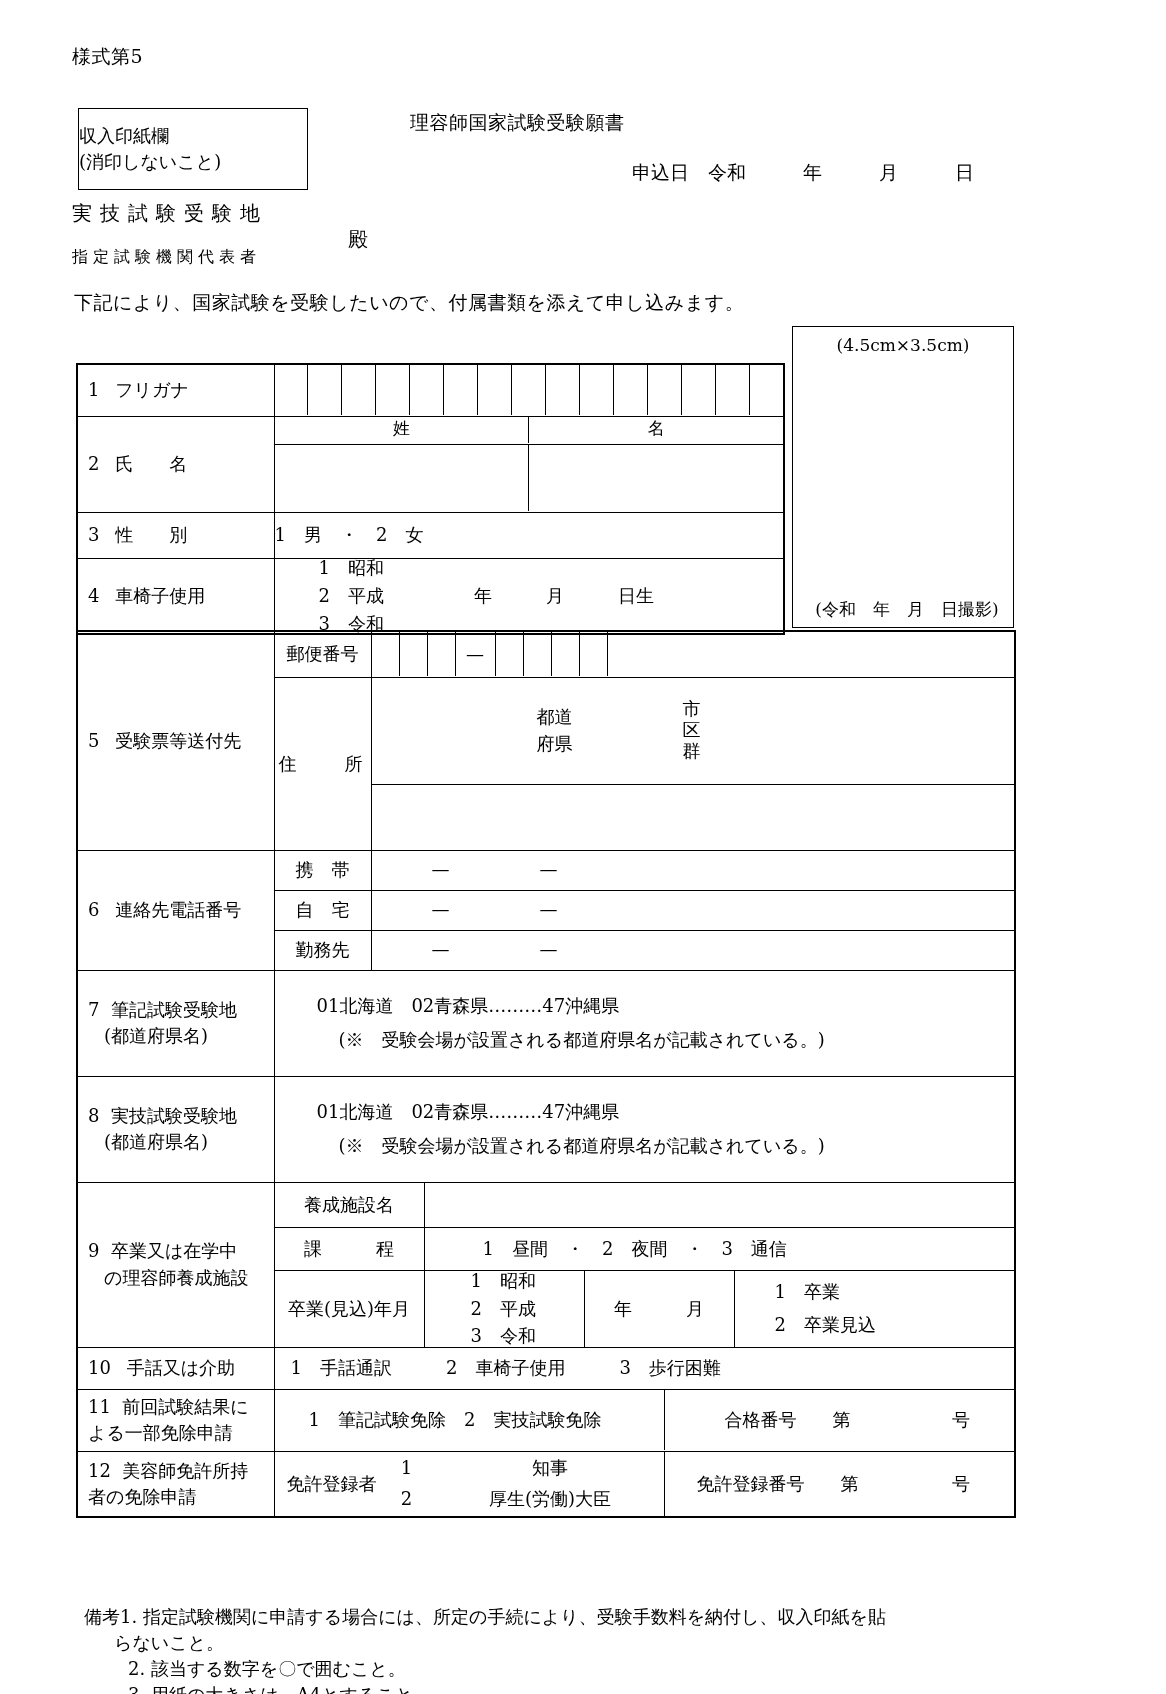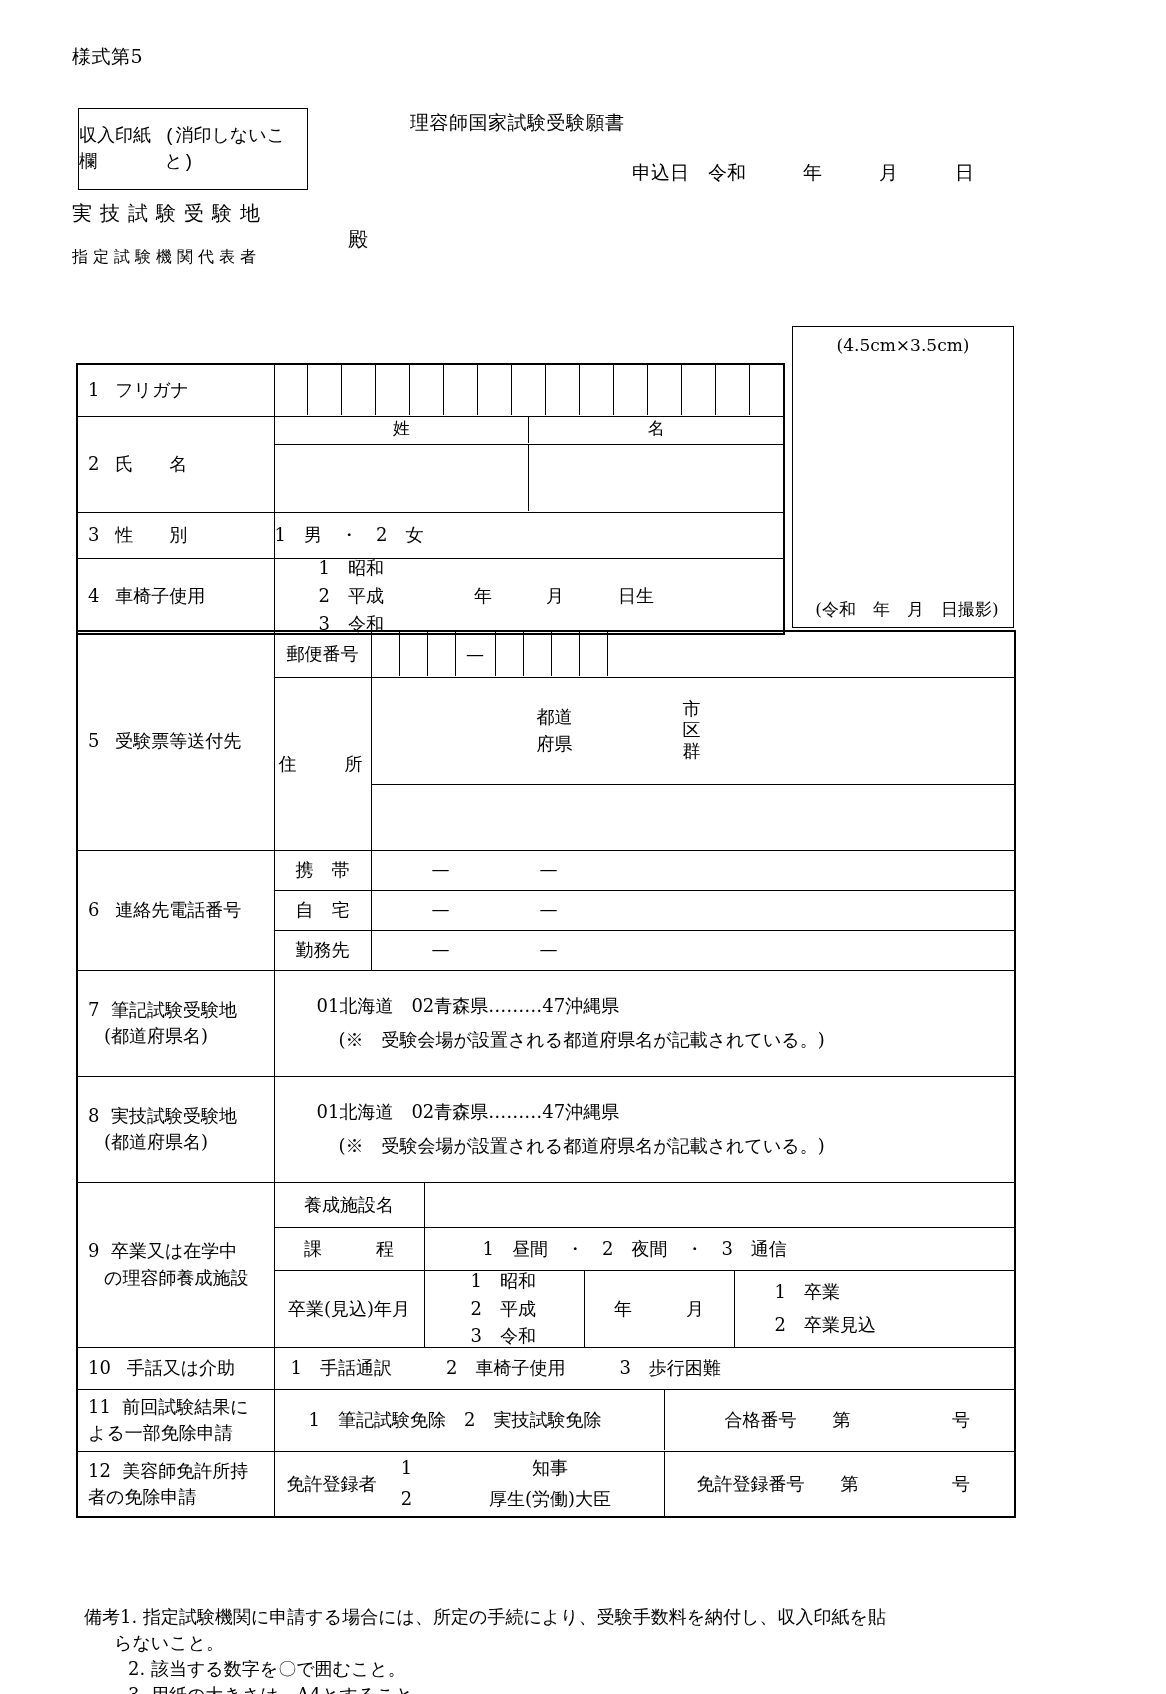--- a/index.html
+++ b/index.html
@@ -17,24 +17,23 @@
 
   
   .form-no {
     position: absolute; left: 72px; top: 44px;
     font-size: 19px; letter-spacing: 0.5px;
   }
   .stamp-box {
     position: absolute; left: 78px; top: 108px;
     width: 230px; height: 82px;
     border: 1.5px solid #000;
-    display: flex; 
-    align-items: center; justify-content: center;
+    display: flex; flex-direction: column;
+    justify-content: center;
     line-height: 1.45;
-    font-family: Liberation Mono, monospace;
   }
   .stamp-box div { font-size: 18px; }
   .doc-title {
     position: absolute; left: 410px; top: 110px;
     font-size: 19px; letter-spacing: 0.5px;
   }
   .apply-date {
     position: absolute; left: 632px; top: 160px;
     font-size: 19px; white-space: pre;
   }
@@ -132,20 +131,21 @@
     <div>(消印しないこと)</div>
   </div>
 
   <div class="doc-title">理容師国家試験受験願書</div>
   <div class="apply-date">申込日　令和　　　年　　　月　　　日</div>
 
   <div class="minister">実技試験受験地</div>
   <div class="agency">指定試験機関代表者</div>
   <div class="dono">殿</div>
 
+  <div class="intro">下記により、国家試験を受験したいので、付属書類を添えて申し込みます。</div>
 
   <div class="photo-box">
     <div class="photo-size">(4.5cm×3.5cm)</div>
   </div>
   <div class="photo-caption">(令和　年　月　日撮影)</div>
 
   <table class="main-table">
     <colgroup>
       <col style="width:197px">
       <col style="width:510px">

